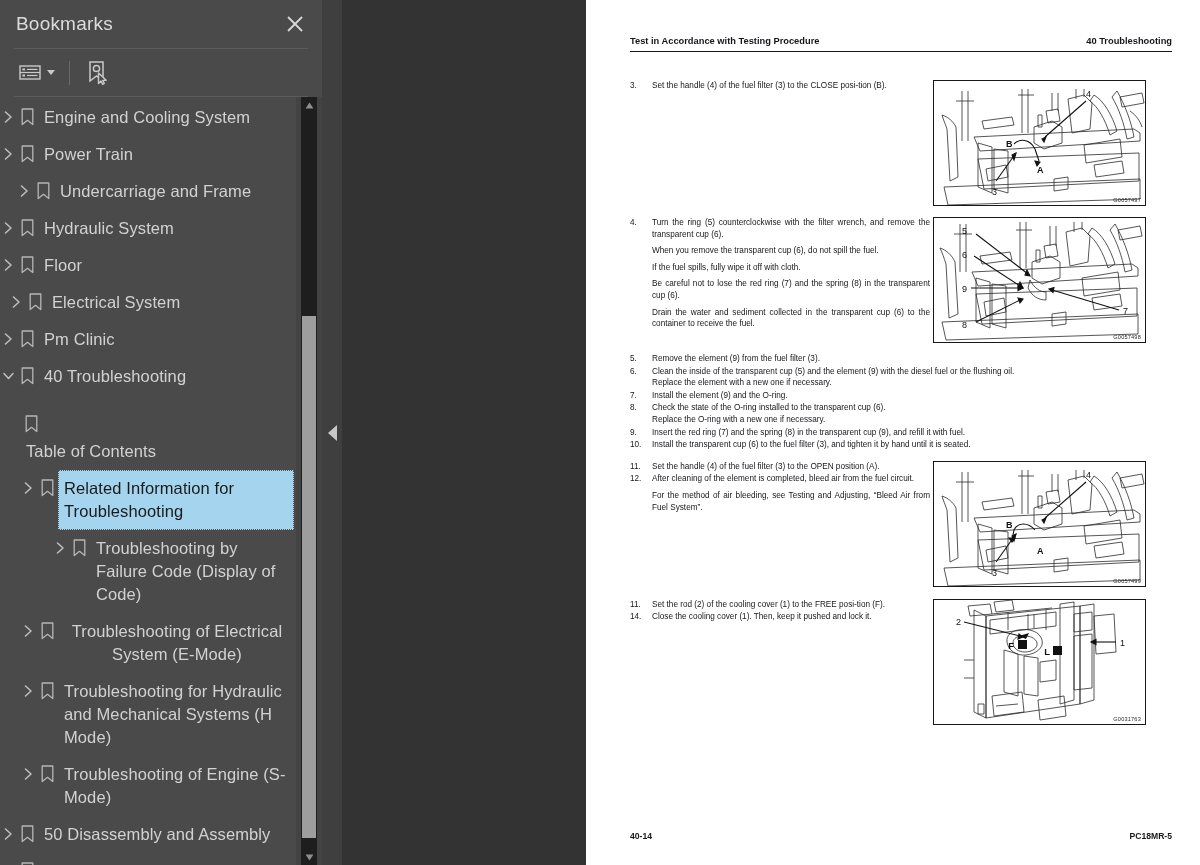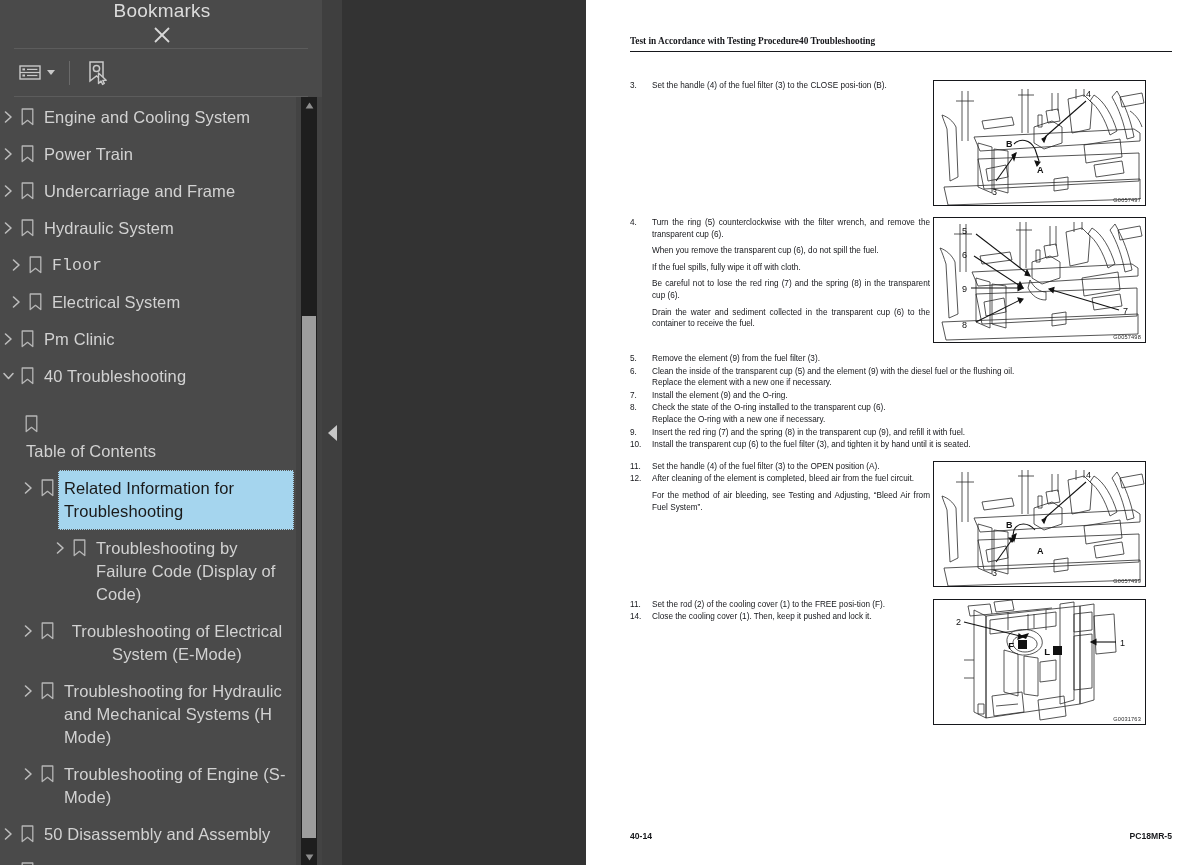--- a/index.html
+++ b/index.html
@@ -18,21 +18,20 @@
     background: #4a4a4a;
     position: relative;
     flex: 0 0 322px;
     display: flex; flex-direction: column;
   }
   .bm-header {
     height: 48px;
     display: flex; align-items: center;
     padding: 0 14px 0 16px;
     position: relative;
-    flex-direction: column;
   }
   .bm-title {
     color: #dcdcdc;
     font-size: 19px;
     letter-spacing: 0.2px;
     flex: 1;
   }
   .bm-close {
     width: 26px; height: 26px;
     display: flex; align-items: center; justify-content: center;
@@ -165,23 +164,23 @@
   }
   #page {
     width: 614px;
     background: #ffffff;
     position: relative;
     padding: 0;
   }
   .pg-inner { position: relative; width: 100%; height: 100%; }
   .pg-header {
     position: absolute; left: 44px; right: 28px; top: 36px;
-    display: flex; justify-content: flex-start;
+    display: flex; justify-content: space-between;
     font-size: 9.3px; font-weight: bold; color: #16171b;
-    font-family: Liberation Serif, serif;
+    font-family: Liberation Sans, sans-serif;
   }
   .pg-header-rule {
     position: absolute; left: 44px; right: 28px; top: 51px;
     border-top: 1.6px solid #16171b;
   }
   .pg-body {
     position: absolute; left: 44px; right: 20px; top: 80px;
     font-size: 8.2px; color: #16171b;
   }
   .step {
@@ -290,21 +289,21 @@
                 <polyline points="2.5,2 8,7 2.5,12" fill="none" stroke="#bdbdbd" stroke-width="1.6" stroke-linecap="round" stroke-linejoin="round"></polyline>
               </svg>
             </div>
             <div class="bm-bmicon">
               <svg width="13" height="18" viewBox="0 0 13 18">
                 <path d="M1.2 1 H11.8 V16.6 L6.5 12.3 L1.2 16.6 Z" fill="none" stroke="#b6b6b6" stroke-width="1.3" stroke-linejoin="round"></path>
               </svg>
             </div>
             <div class="bm-label">Power Train</div>
           </div>
-          <div class="bm-item" style="padding-left: 0px; justify-content: center;">
+          <div class="bm-item" style="padding-left: 16px; justify-content: center;">
             <div class="bm-arrow">
               <svg width="11" height="14" viewBox="0 0 11 14">
                 <polyline points="2.5,2 8,7 2.5,12" fill="none" stroke="#bdbdbd" stroke-width="1.6" stroke-linecap="round" stroke-linejoin="round"></polyline>
               </svg>
             </div>
             <div class="bm-bmicon">
               <svg width="13" height="18" viewBox="0 0 13 18">
                 <path d="M1.2 1 H11.8 V16.6 L6.5 12.3 L1.2 16.6 Z" fill="none" stroke="#b6b6b6" stroke-width="1.3" stroke-linejoin="round"></path>
               </svg>
             </div>
@@ -316,21 +315,21 @@
                 <polyline points="2.5,2 8,7 2.5,12" fill="none" stroke="#bdbdbd" stroke-width="1.6" stroke-linecap="round" stroke-linejoin="round"></polyline>
               </svg>
             </div>
             <div class="bm-bmicon">
               <svg width="13" height="18" viewBox="0 0 13 18">
                 <path d="M1.2 1 H11.8 V16.6 L6.5 12.3 L1.2 16.6 Z" fill="none" stroke="#b6b6b6" stroke-width="1.3" stroke-linejoin="round"></path>
               </svg>
             </div>
             <div class="bm-label">Hydraulic System</div>
           </div>
-          <div class="bm-item" style="padding-left: 8px; font-family: Liberation Mono, monospace;">
+          <div class="bm-item" style="padding-left: 0px;">
             <div class="bm-arrow">
               <svg width="11" height="14" viewBox="0 0 11 14">
                 <polyline points="2.5,2 8,7 2.5,12" fill="none" stroke="#bdbdbd" stroke-width="1.6" stroke-linecap="round" stroke-linejoin="round"></polyline>
               </svg>
             </div>
             <div class="bm-bmicon">
               <svg width="13" height="18" viewBox="0 0 13 18">
                 <path d="M1.2 1 H11.8 V16.6 L6.5 12.3 L1.2 16.6 Z" fill="none" stroke="#b6b6b6" stroke-width="1.3" stroke-linejoin="round"></path>
               </svg>
             </div>

